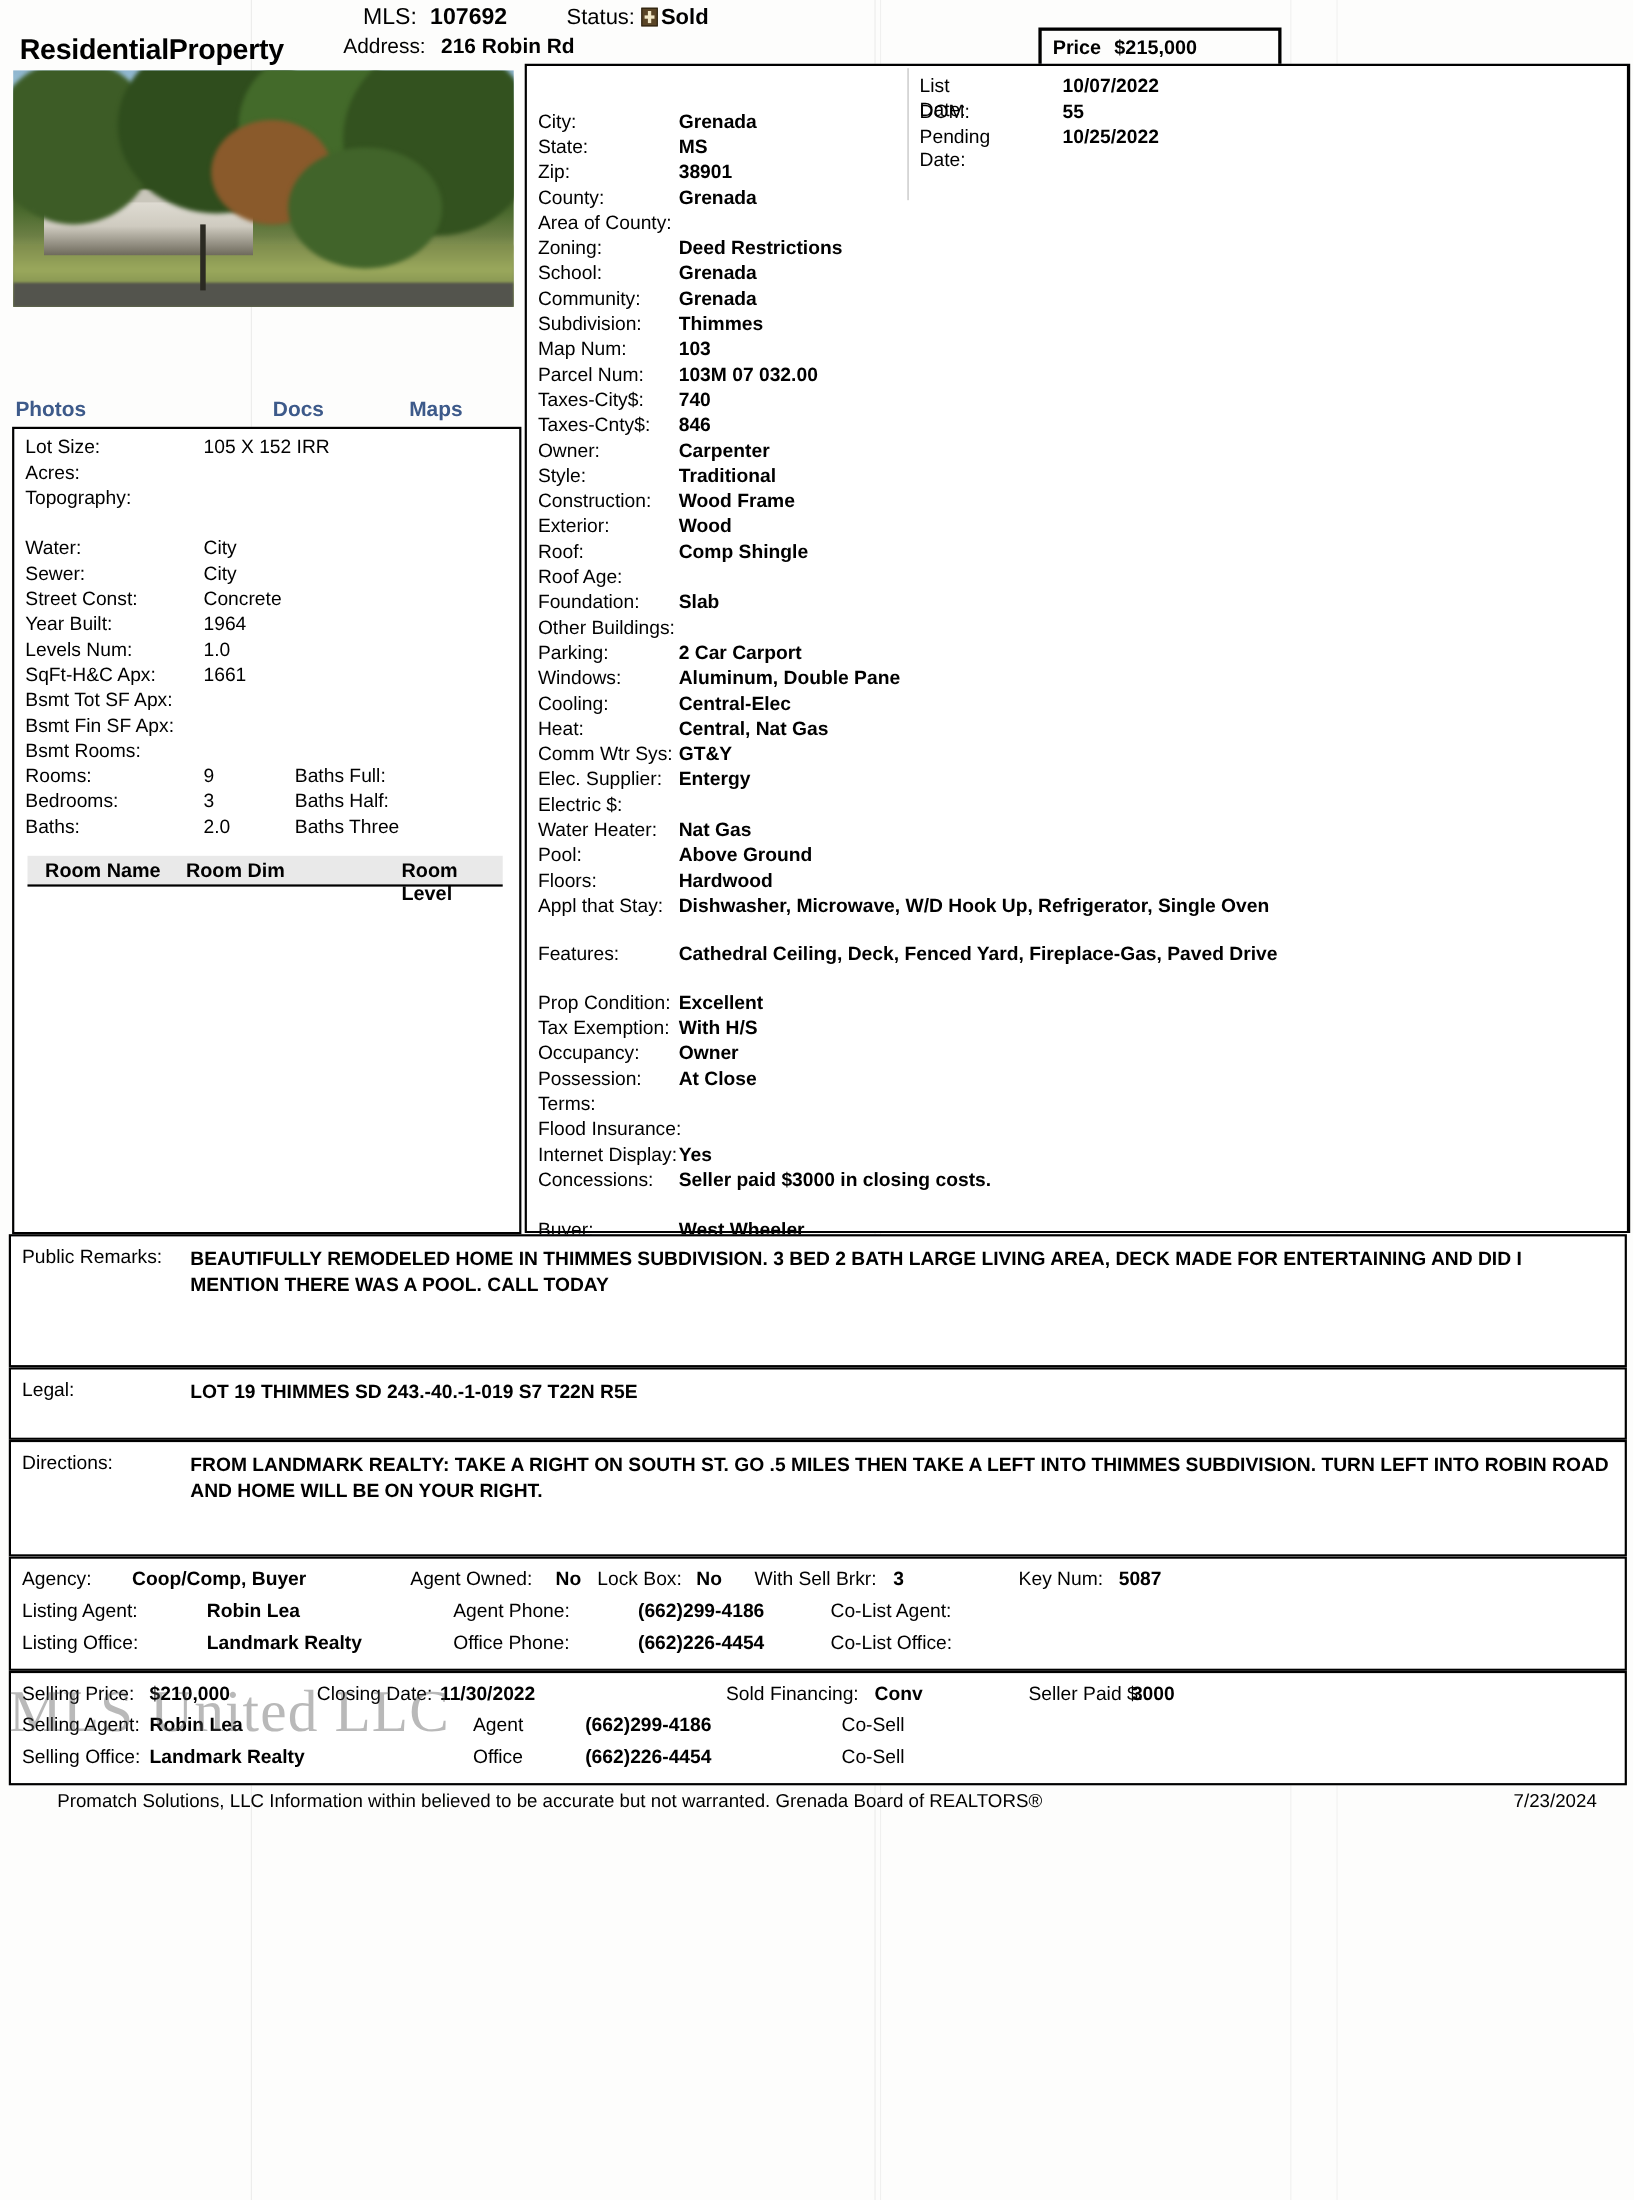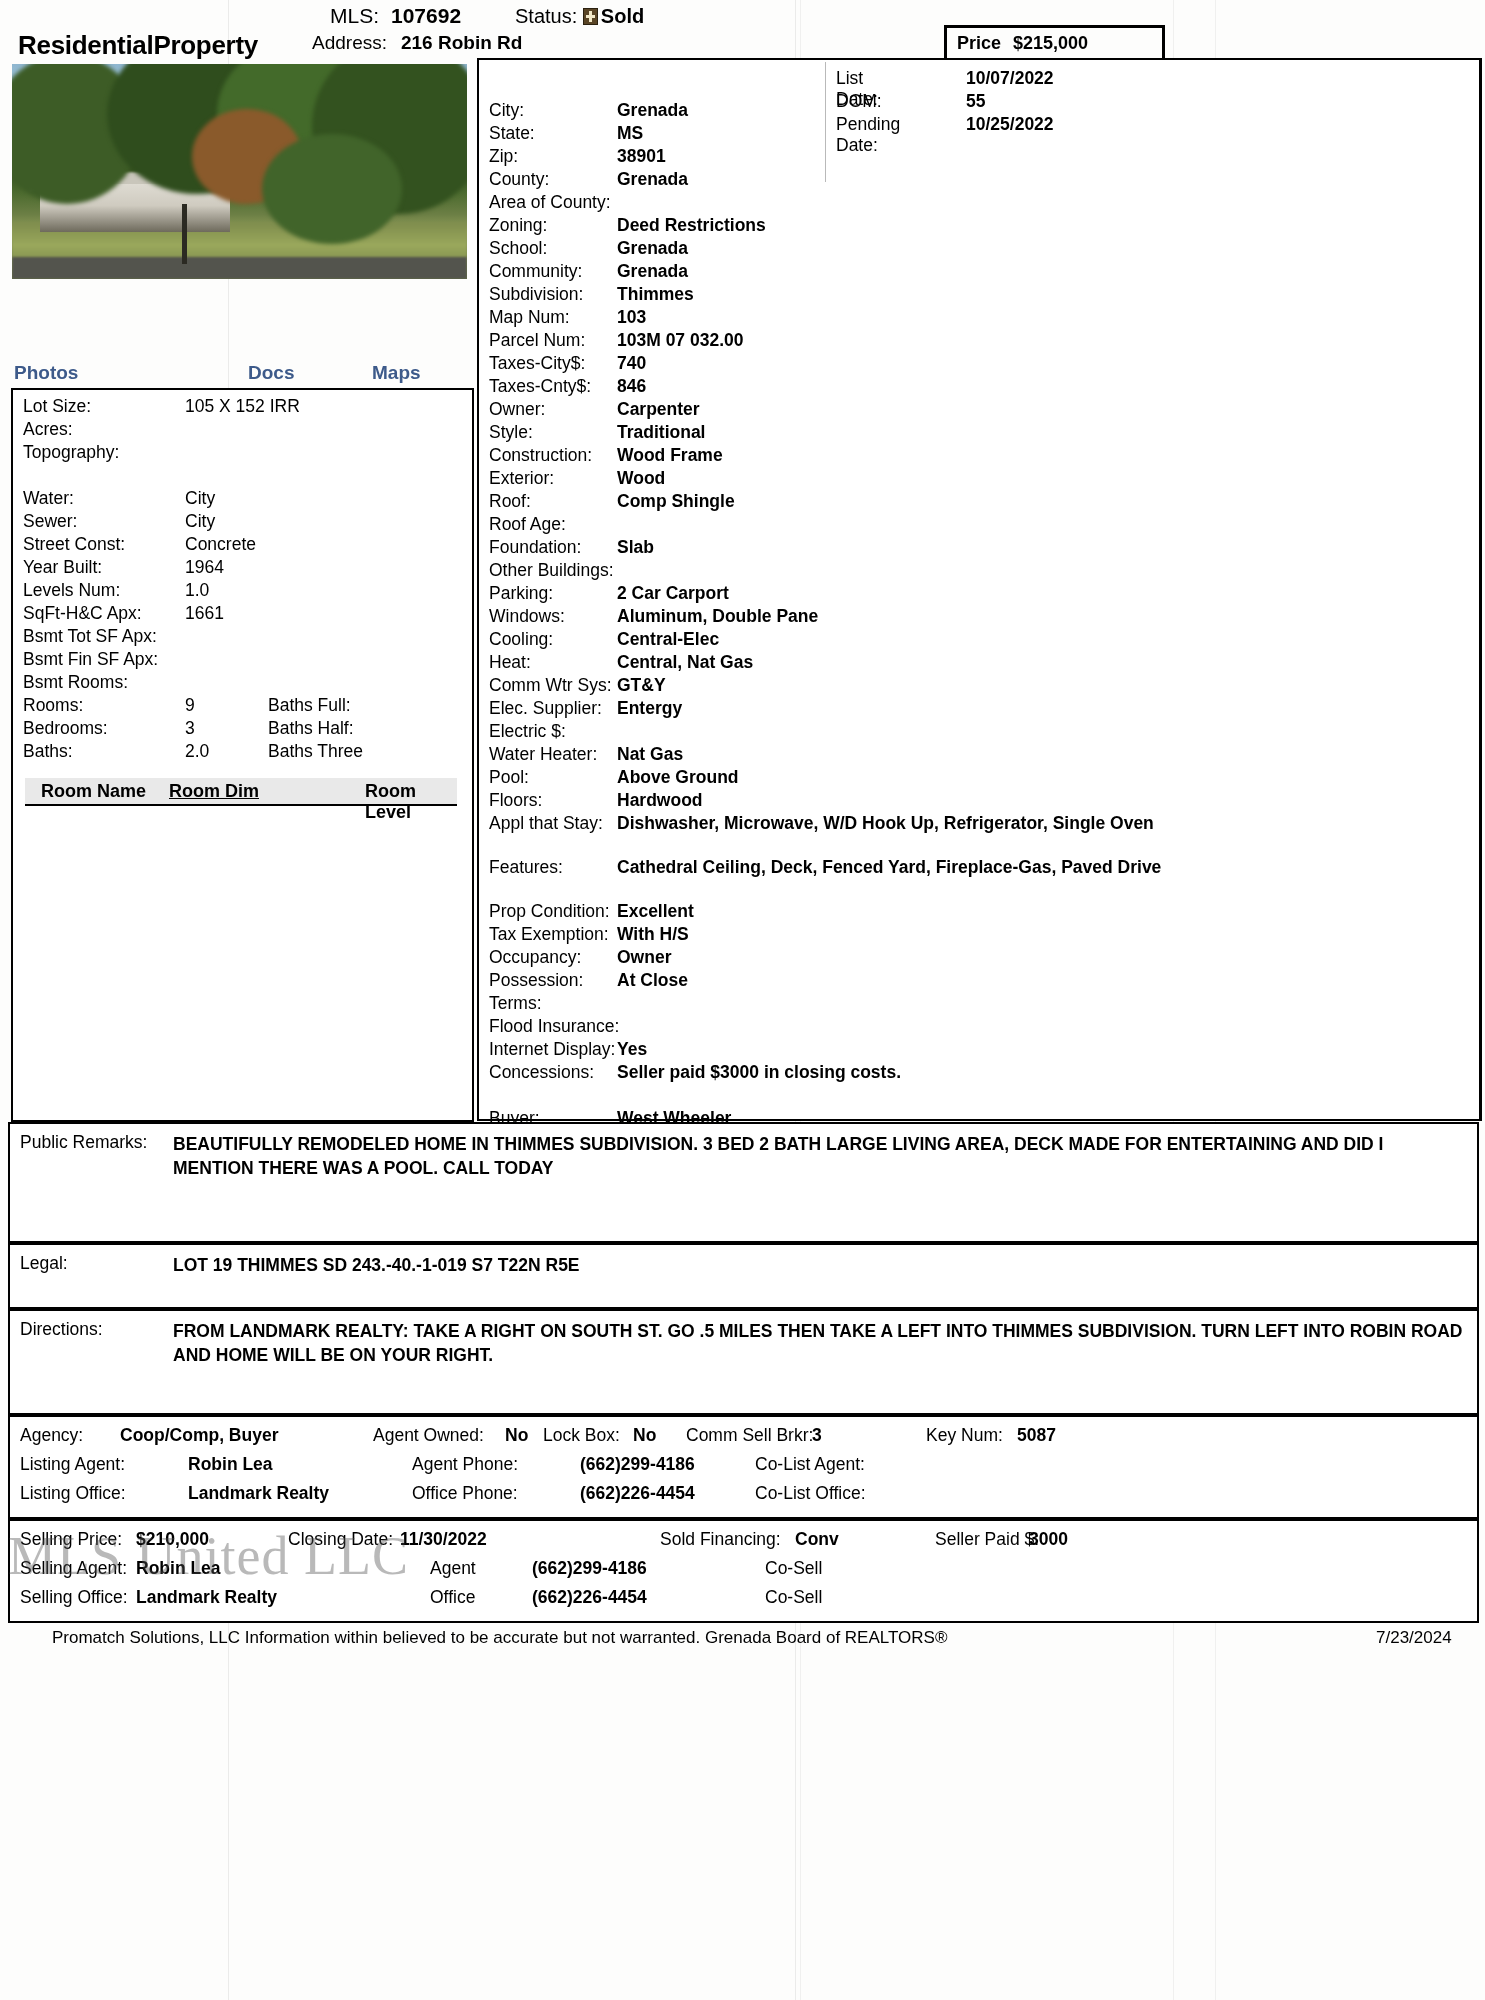--- a/index.html
+++ b/index.html
@@ -185,21 +185,21 @@
     background: #e9e9e9;
     border-bottom: 2px solid #000;
   }
   .room-header span {
     position: absolute;
     font-size: 18px;
     font-weight: bold;
     top: 3px;
   }
   .rh-name { left: 16px; }
-  .rh-dim  { left: 144px; text-decoration: underline; }
+  .rh-dim  { left: 144px; }
   .rh-lvl  { left: 340px; }
 
   
   .right-box {
     position: absolute;
     left: 477px; top: 58px;
     width: 1000px; height: 1059px;
     border: 2px solid #000;
     border-right: 3px solid #000;
     background: #fff;
@@ -610,21 +610,21 @@
   </div>
 
   <div class="blk agency-blk">
     <div class="agrow" style="top:8px;">
       <span style="left:10px;">Agency:</span>
       <span style="left:110px;" class="b">Coop/Comp, Buyer</span>
       <span style="left:363px;">Agent Owned:</span>
       <span style="left:495px;" class="b">No</span>
       <span style="left:533px;">Lock Box:</span>
       <span style="left:623px;" class="b">No</span>
-      <span style="left:676px;">Comm Sell Brkr:</span>
+      <span style="left:676px;">With Sell Brkr:</span>
       <span style="left:802px;" class="b">3</span>
       <span style="left:916px;">Key Num:</span>
       <span style="left:1007px;" class="b">5087</span>
     </div>
     <div class="agrow" style="top:37px;">
       <span style="left:10px;">Listing Agent:</span>
       <span style="left:178px;" class="b">Robin Lea</span>
       <span style="left:402px;">Agent Phone:</span>
       <span style="left:570px;" class="b">(662)299-4186</span>
       <span style="left:745px;">Co-List Agent:</span>

